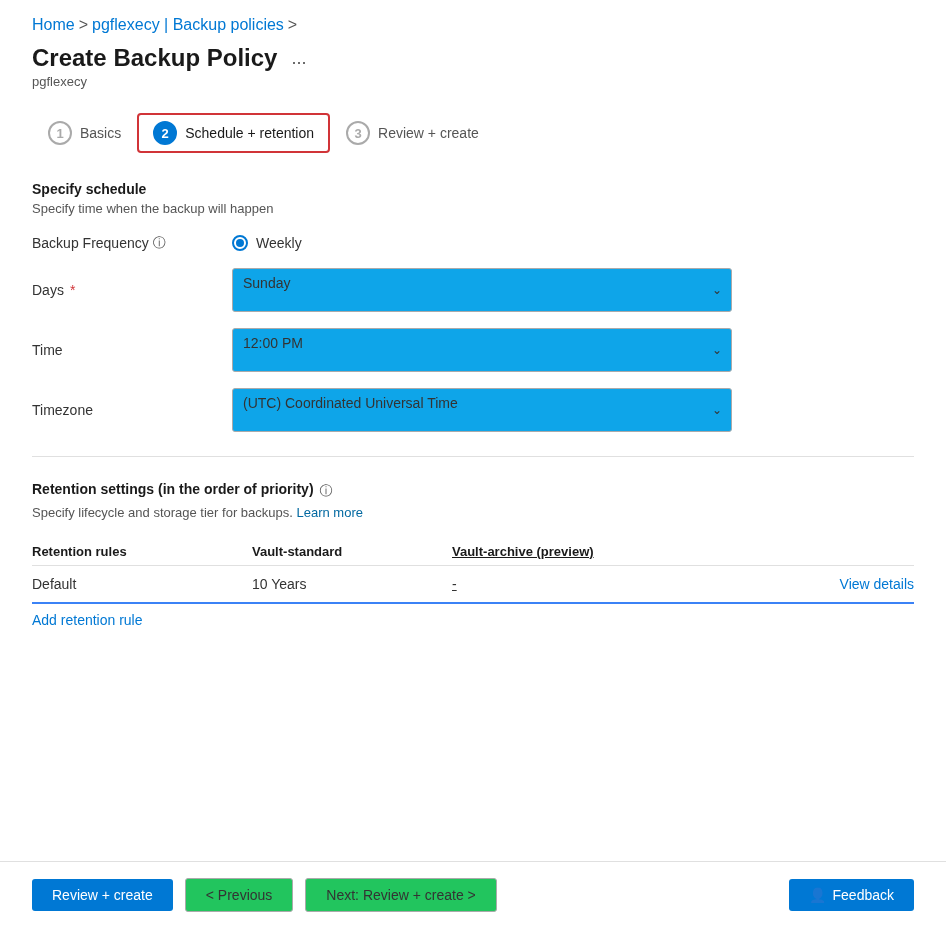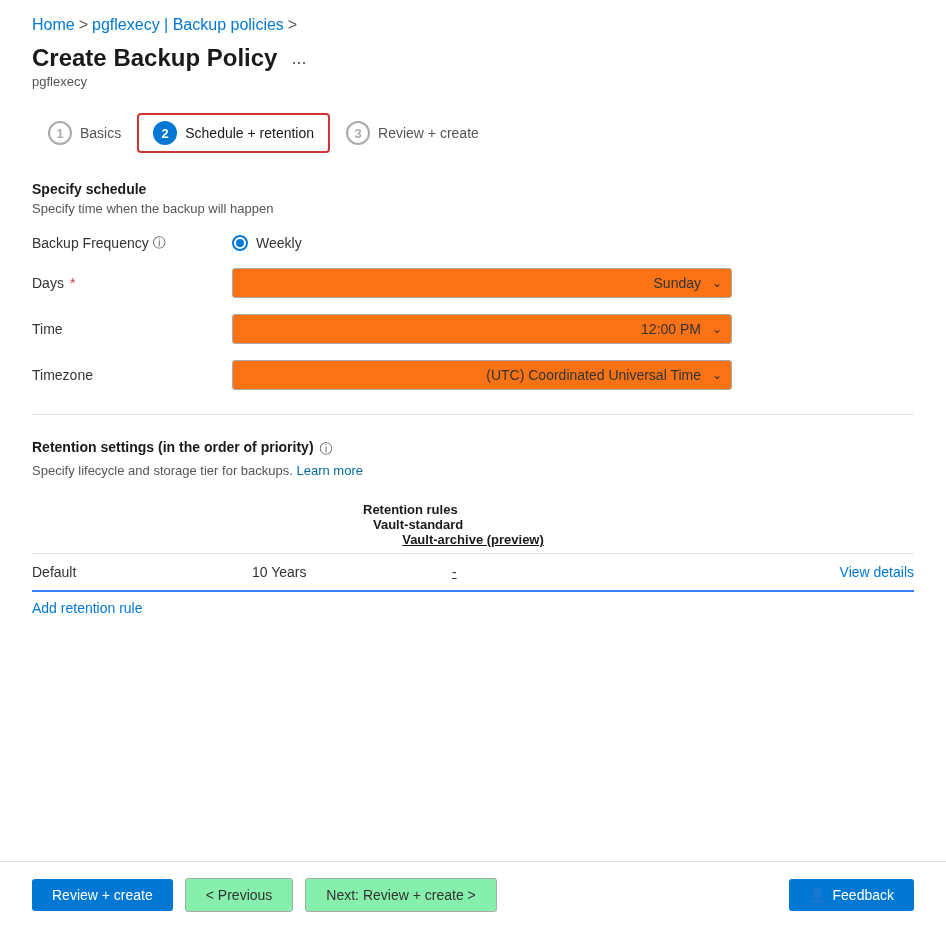--- a/index.html
+++ b/index.html
@@ -166,29 +166,28 @@
       height: 8px;
       border-radius: 50%;
       background: #0078d4;
     }
     .select-wrapper {
       position: relative;
       width: 100%;
     }
     .select-wrapper select {
       width: 100%;
-      padding: 6px 30px 6px 10px;
+      padding: 6px 30px 20px 10px;
       border: 1px solid #aaa;
       border-radius: 3px;
-      background: #f97316;
+      background: #0ea5e9;
       font-size: 14px;
       color: #333;
       appearance: none;
       cursor: pointer;
-      text-align: right;
     }
     .select-wrapper .chevron {
       position: absolute;
       right: 10px;
       top: 50%;
       transform: translateY(-50%);
       pointer-events: none;
       color: #333;
       font-size: 12px;
     }
@@ -214,21 +213,20 @@
       margin-top: 12px;
     }
     .table-header-row {
       display: flex;
       align-items: center;
       padding: 6px 0;
       border-bottom: 1px solid #e0e0e0;
       font-weight: 700;
       font-size: 13px;
       color: #1a1a1a;
-      flex-direction: column;
     }
     .col-retention { width: 220px; }
     .col-vault-standard { width: 200px; }
     .col-vault-archive { flex: 1; text-decoration: underline; }
     .col-action { width: 120px; text-align: right; }
     .table-data-row {
       display: flex;
       align-items: flex-start;
       padding: 10px 0;
       font-size: 14px;
@@ -261,21 +259,21 @@
       background: #0078d4;
       color: #fff;
       border: none;
       padding: 8px 20px;
       font-size: 14px;
       border-radius: 3px;
       cursor: pointer;
       font-family: inherit;
     }
     .btn-secondary {
-      background: #86efac;
+      background: #22c55e;
       color: #333;
       border: 1px solid #aaa;
       padding: 8px 20px;
       font-size: 14px;
       border-radius: 3px;
       cursor: pointer;
       font-family: inherit;
     }
     .btn-feedback {
       background: #0078d4;

